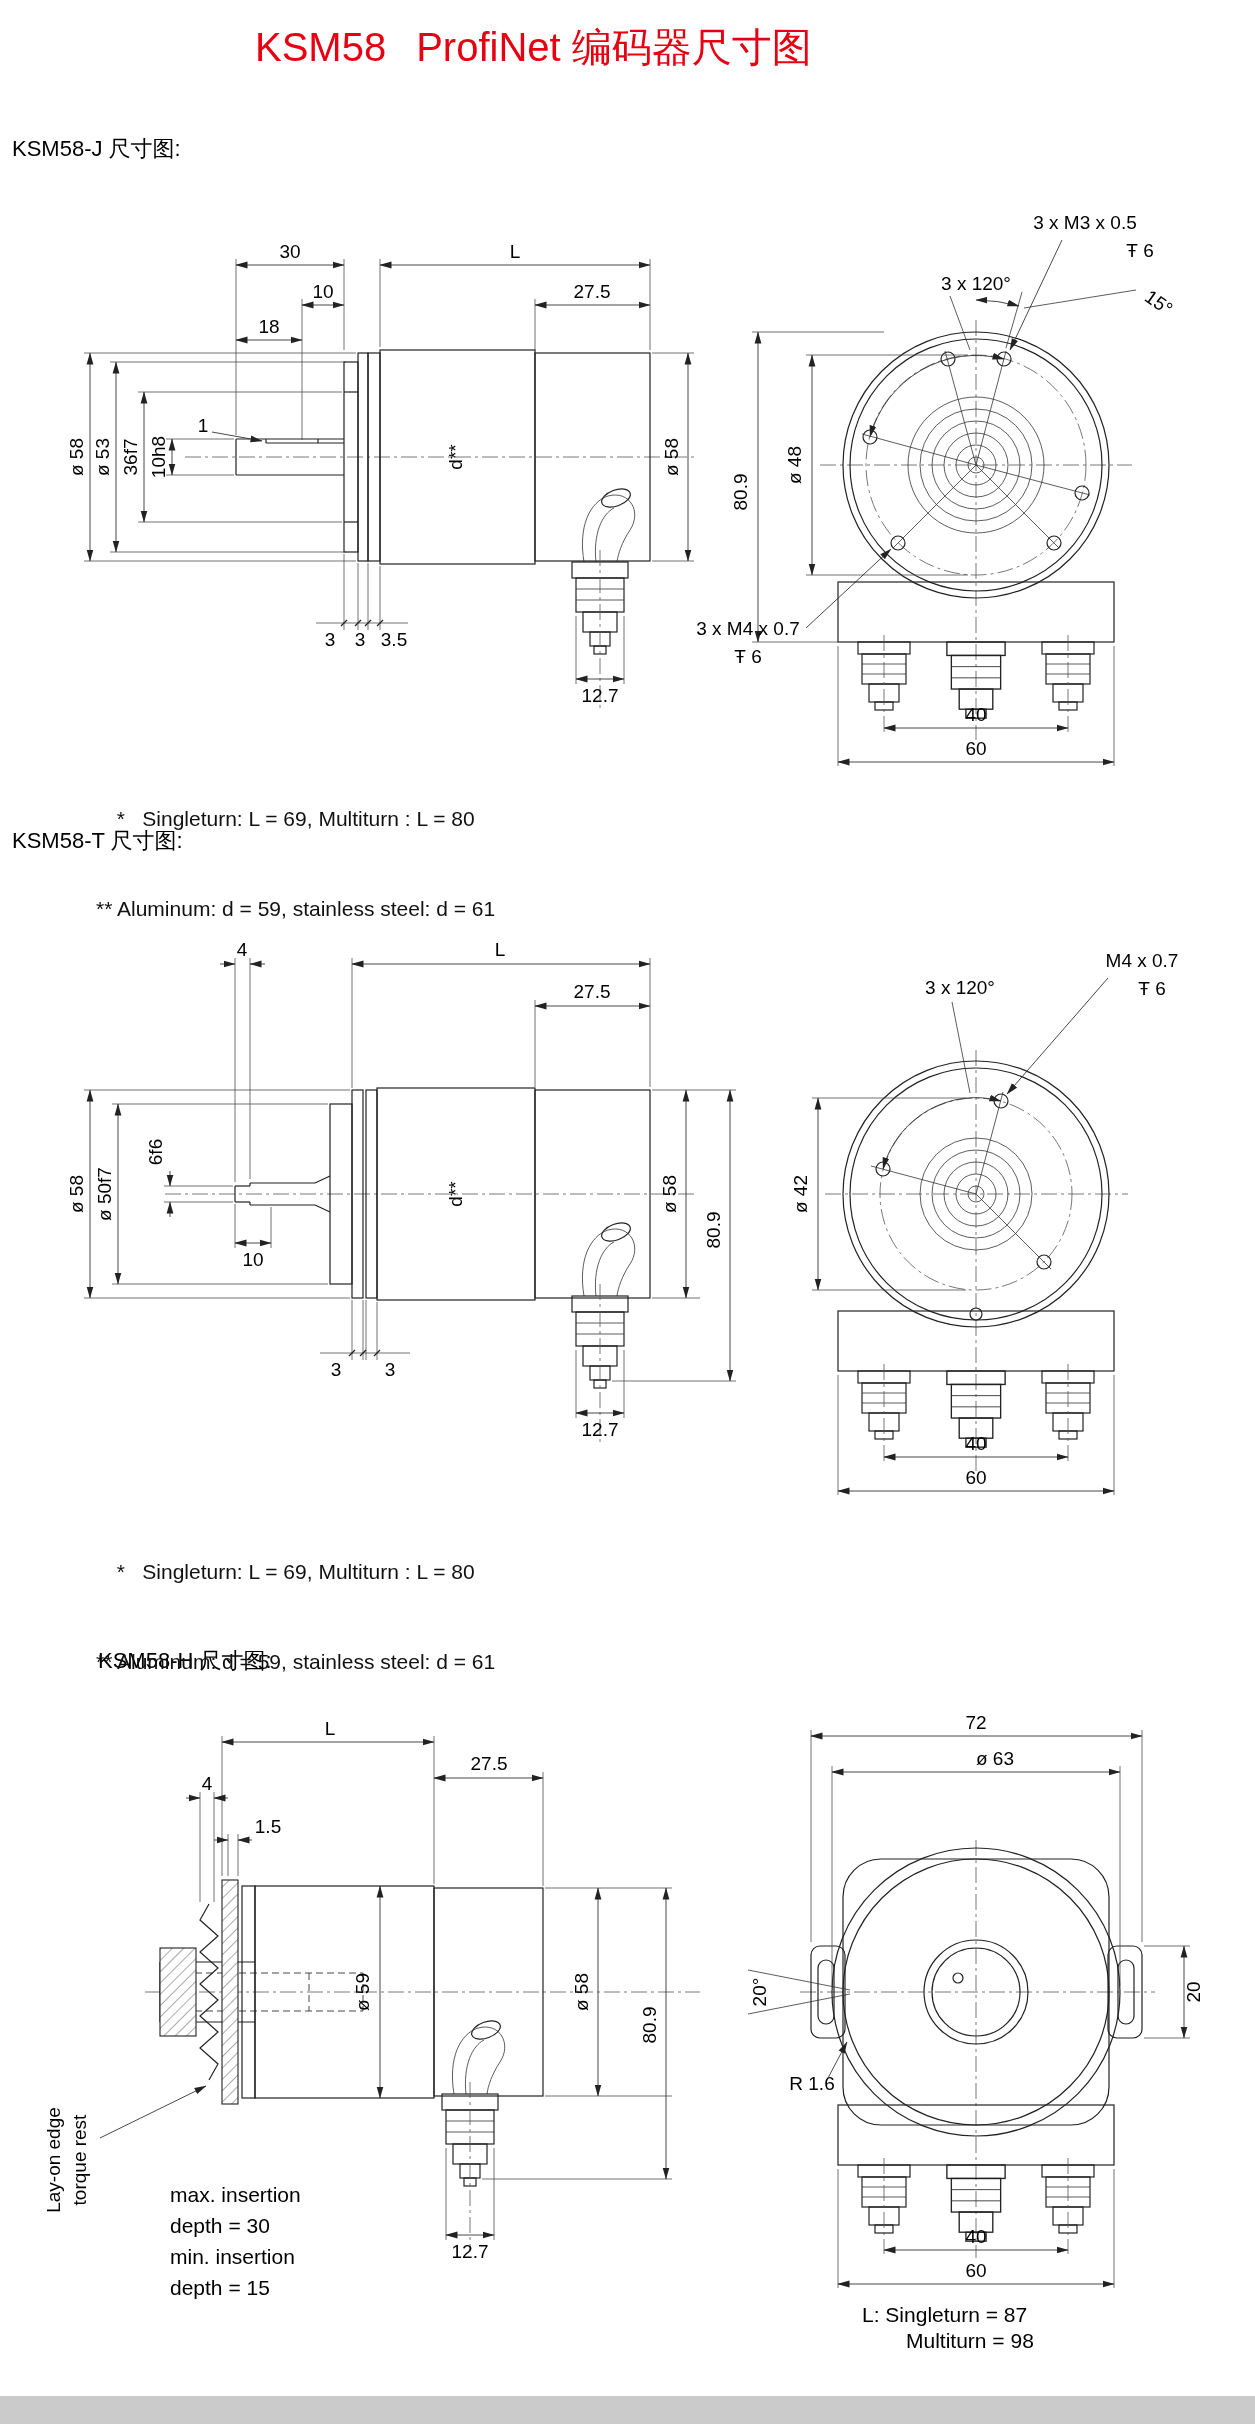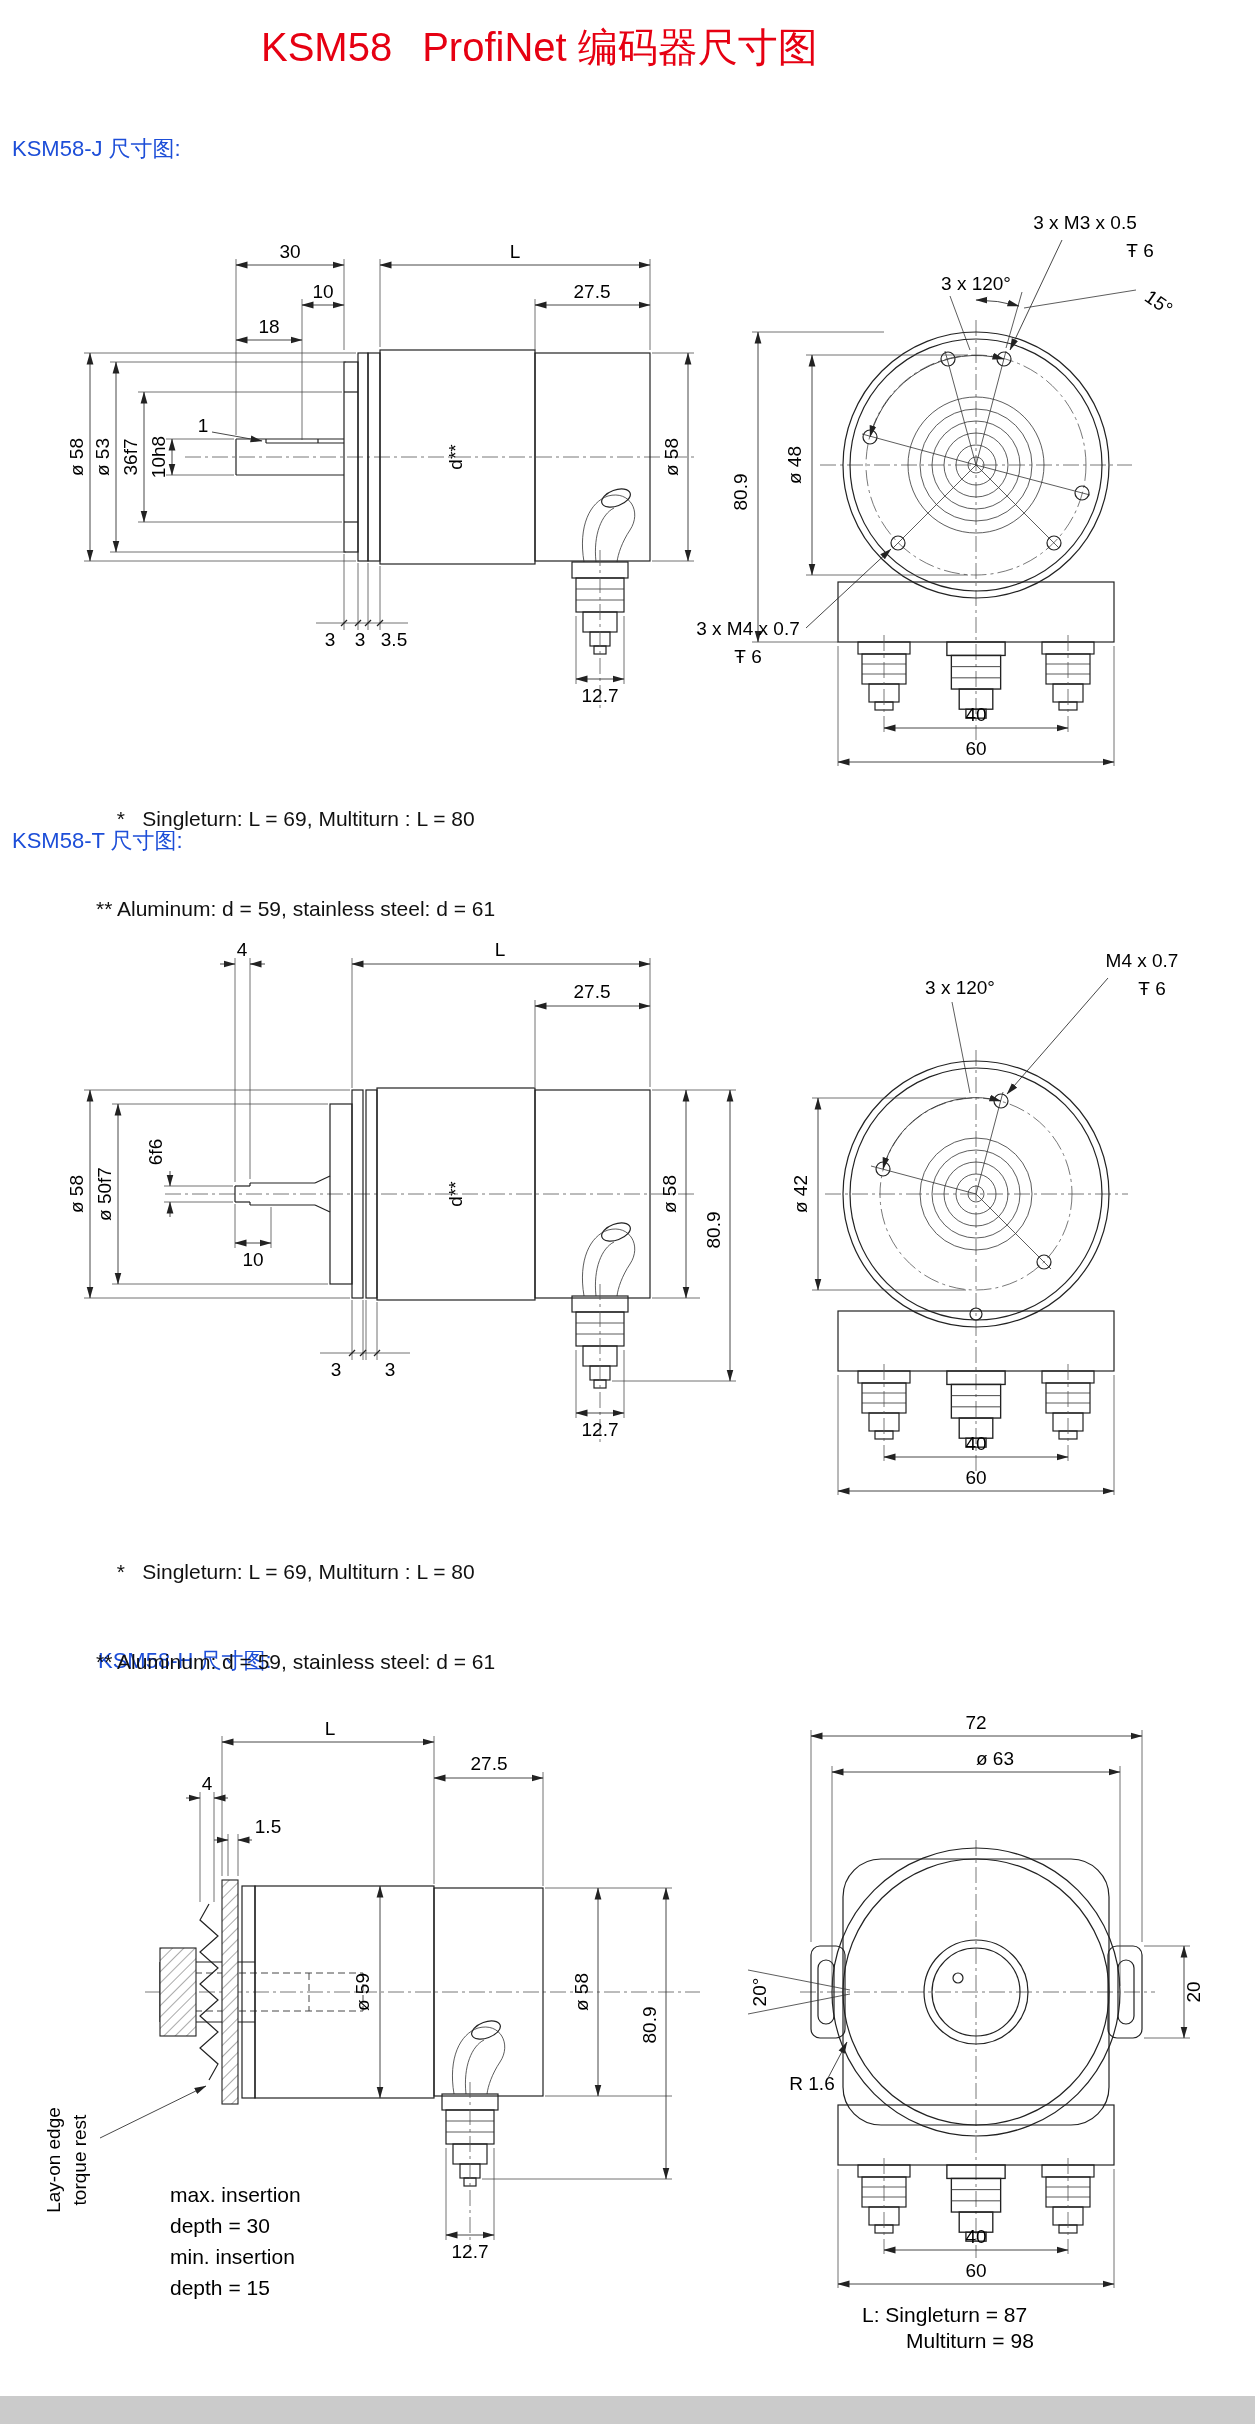--- a/index.html
+++ b/index.html
@@ -1,20 +1,20 @@
 <!DOCTYPE html>
 <html><head>
 <meta charset="utf-8">
 <style>
   html,body{margin:0;padding:0;background:#fff;}
   body{width:1255px;height:2424px;position:relative;font-family:"Liberation Sans",sans-serif;overflow:hidden;}
   .abs{position:absolute;}
-  #title{top:20px;left:261px;font-size:40px;color:#e60012;white-space:pre;}
+  #title{top:20px;left:255px;font-size:40px;color:#e60012;white-space:pre;}
   #title .gap{display:inline-block;width:30px;}
-  .seclabel{font-size:22px;color:#1d4ed8;}
+  .seclabel{font-size:22px;color:#000000;}
   .notes{font-size:21px;color:#111;line-height:30px;white-space:pre;text-align:center;}
   #footerbar{left:0;top:2396px;width:1255px;height:28px;background:#cbcbcb;}
   svg{position:absolute;left:0;overflow:visible;}
   
   .pl{fill:none;stroke:#222;stroke-width:1.2px;}
   .thin{fill:none;stroke:#333;stroke-width:0.8px;}
   .ext{stroke:#444;stroke-width:0.75px;}
   .dim{stroke:#333;stroke-width:0.9px;marker-start:url(#arr);marker-end:url(#arr);}
   .dimo{fill:none;stroke:#333;stroke-width:0.9px;marker-end:url(#arr);}
   .cl{stroke:#555;stroke-width:0.8px;stroke-dasharray:16 4 3 4;fill:none;}

